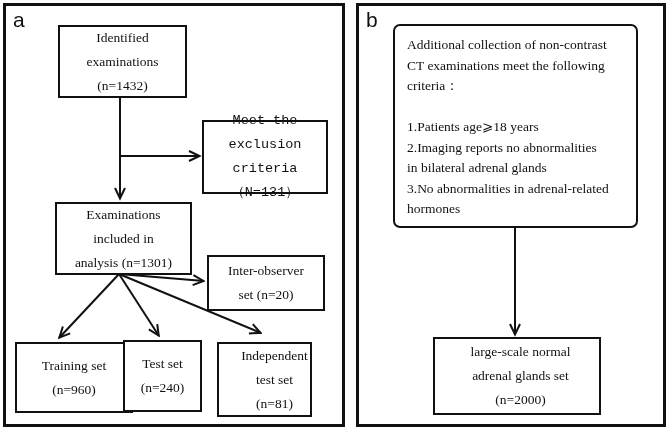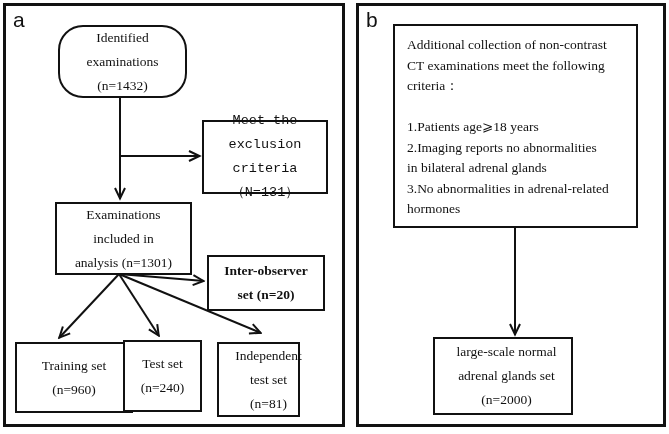--- a/index.html
+++ b/index.html
@@ -75,52 +75,52 @@
     </defs>
     <line x1="120" y1="98" x2="120" y2="199" marker-end="url(#vhead)"></line>
     <line x1="120" y1="156" x2="200" y2="156" marker-end="url(#vhead)"></line>
     <line x1="119" y1="274" x2="204" y2="281" marker-end="url(#vhead)"></line>
     <line x1="119" y1="274" x2="59" y2="338" marker-end="url(#vhead)"></line>
     <line x1="119" y1="274" x2="159" y2="336" marker-end="url(#vhead)"></line>
     <line x1="119" y1="274" x2="261" y2="333" marker-end="url(#vhead)"></line>
     <line x1="515" y1="228" x2="515" y2="335" marker-end="url(#vhead)"></line>
   </svg>
 
-  <div class="node" style="left:58px; top:25px; width:129px; height:73px;border-radius:25px;">Identified
+  <div class="node" style="left:58px; top:25px; width:129px; height:73px;">Identified
 examinations
 (n=1432)</div>
 
   <div class="node" style="left:202px; top:120px; width:126px; height:74px;font-family:Liberation Mono, monospace;">Meet the
 exclusion criteria
 （N=131）</div>
 
   <div class="node" style="left:55px; top:202px; width:137px; height:73px;">Examinations
 included in
 analysis (n=1301)</div>
 
-  <div class="node" style="left:207px; top:255px; width:118px; height:56px;font-weight:bold;">Inter-observer
+  <div class="node" style="left:207px; top:255px; width:118px; height:56px;">Inter-observer
 set (n=20)</div>
 
   <div class="node" style="left:15px; top:342px; width:118px; height:71px;">Training set
 (n=960)</div>
 
   <div class="node" style="left:123px; top:340px; width:79px; height:72px;">Test set
 (n=240)</div>
 
-  <div class="node" style="left:217px; top:342px; width:83px; height:75px;padding-left:22px;">Independent
+  <div class="node" style="left:217px; top:342px; width:95px; height:75px;padding-left:22px;">Independent
 test set
 (n=81)</div>
 
-  <div class="node-left" style="left:393px; top:24px; width:245px; height:204px;">Additional collection of non-contrast
+  <div class="node-left" style="left:393px; top:24px; width:245px; height:204px;border-radius:7px;">Additional collection of non-contrast
 CT examinations meet the following
 criteria：
 
 1.Patients age⩾18 years
 2.Imaging reports no abnormalities
 in bilateral adrenal glands
 3.No abnormalities in adrenal-related
 hormones</div>
 
-  <div class="node" style="left:433px; top:337px; width:140px; height:78px;padding-left:9px;">large-scale normal
+  <div class="node" style="left:433px; top:337px; width:168px; height:78px;padding-left:9px;">large-scale normal
 adrenal glands set
 (n=2000)</div>
 
 </div>
 
 </body></html>

